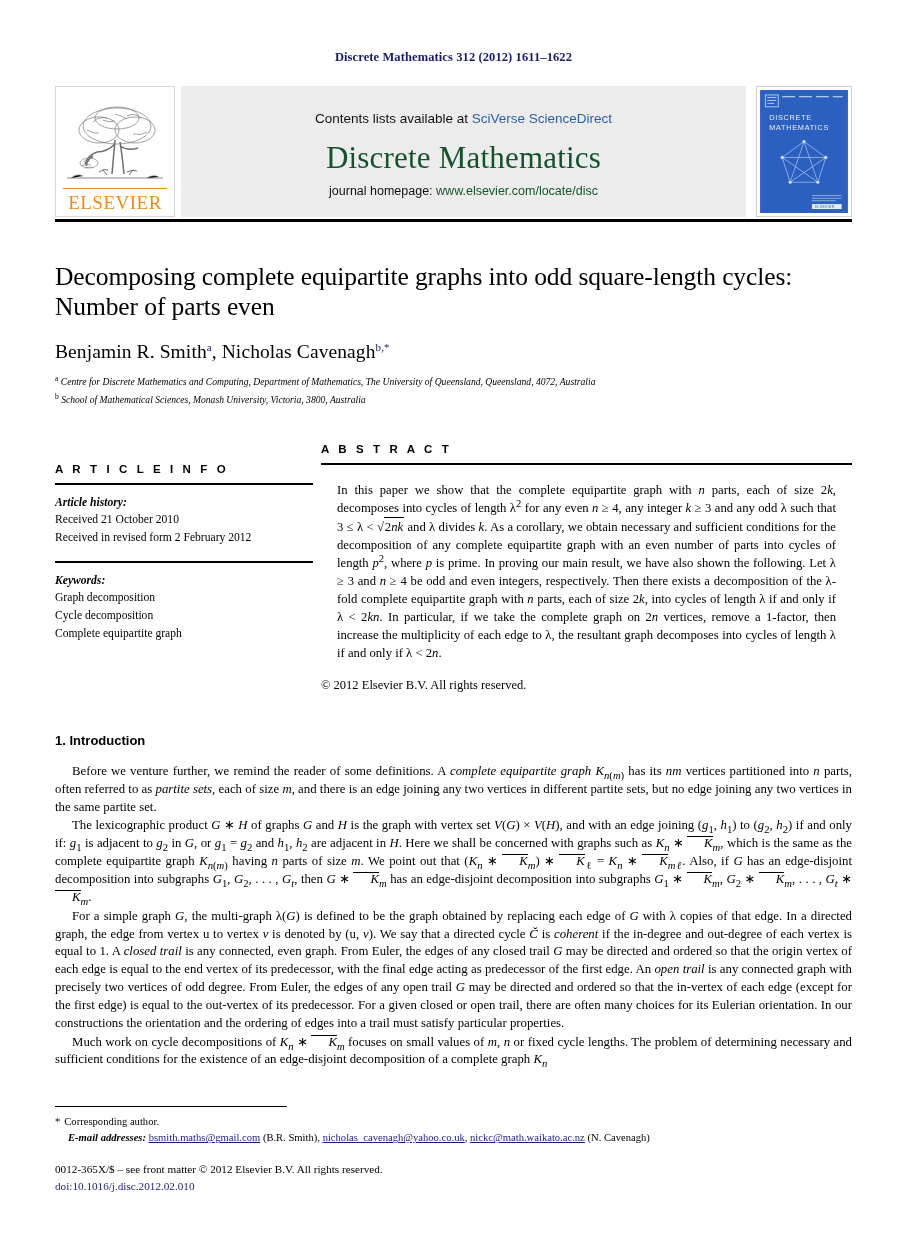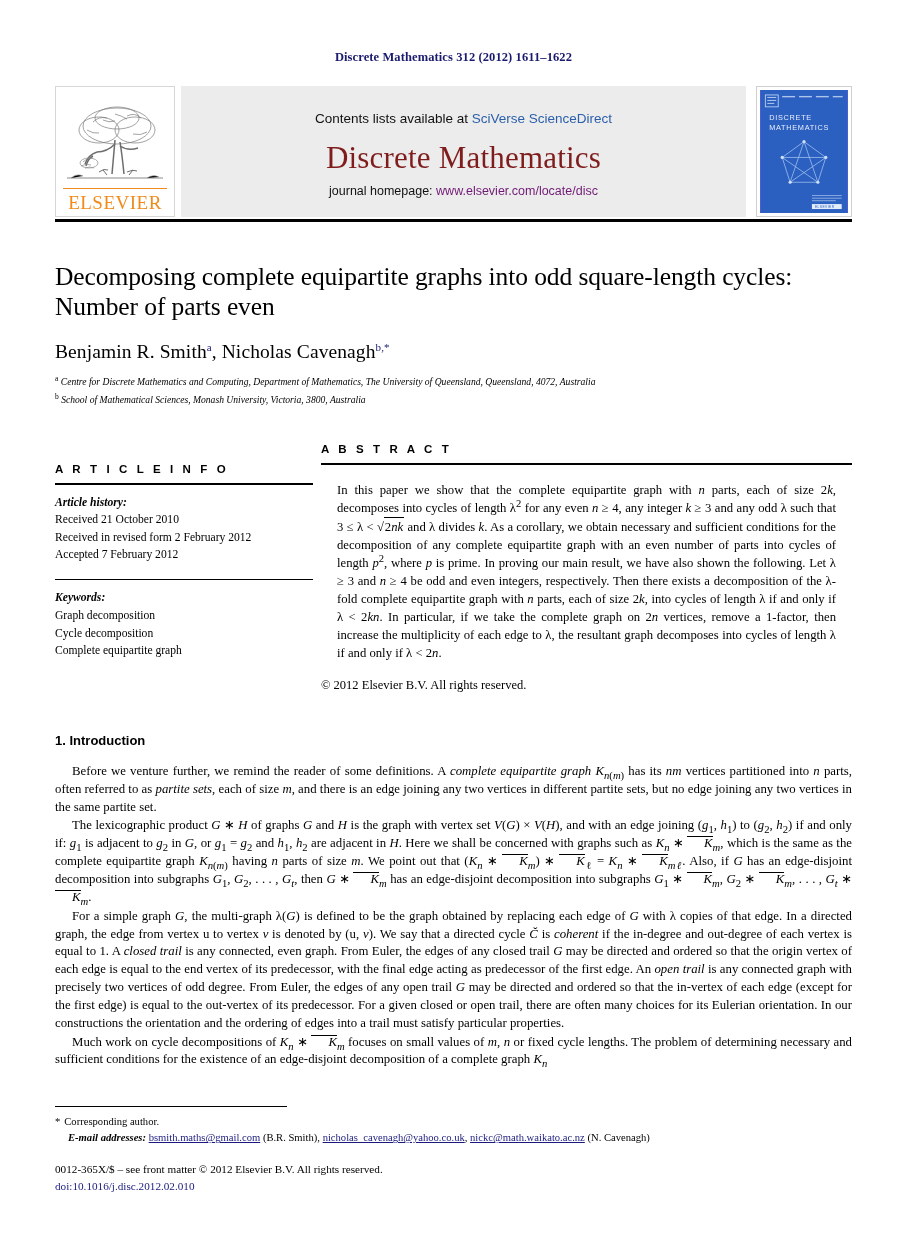--- a/index.html
+++ b/index.html
@@ -77,30 +77,30 @@
   .banner-top {
     font-family: "Liberation Sans", sans-serif;
     font-size: 13.5px;
     color: #111;
     margin-top: 6px;
   }
   .banner-top a { color: #2b5faa; text-decoration: none; }
   .banner-title {
     font-family: "Liberation Serif", serif;
     font-size: 31px;
-    color: #7f1d1d;
+    color: #14532d;
     margin: 14px 0 8px 0;
     letter-spacing: .2px;
   }
   .banner-home {
     font-family: "Liberation Sans", sans-serif;
     font-size: 12.5px;
     color: #111;
   }
-  .banner-home a { color: #701a75; text-decoration: none; }
+  .banner-home a { color: #14532d; text-decoration: none; }
 
   .cover {
     width: 96px;
     flex: 0 0 96px;
     border: 1px solid #cfcfcf;
     box-sizing: border-box;
     background: #fff;
     padding: 3px;
   }
   .cover-inner {
@@ -341,21 +341,20 @@
 
   <div class="info-abstract">
 
     <div class="col-info">
       <div class="sec-head">A R T I C L E  I N F O</div>
       <div class="hr-thin"></div>
       <div class="hist-block">
         <div class="lbl">Article history:</div>
         <div>Received 21 October 2010</div>
         <div>Received in revised form 2 February 2012</div>
-        <div>Accepted 7 February 2012</div>
       </div>
       <div class="kw-rule"></div>
       <div class="kw-block">
         <div class="lbl">Keywords:</div>
         <div>Graph decomposition</div>
         <div>Cycle decomposition</div>
         <div>Complete equipartite graph</div>
       </div>
     </div>
 

